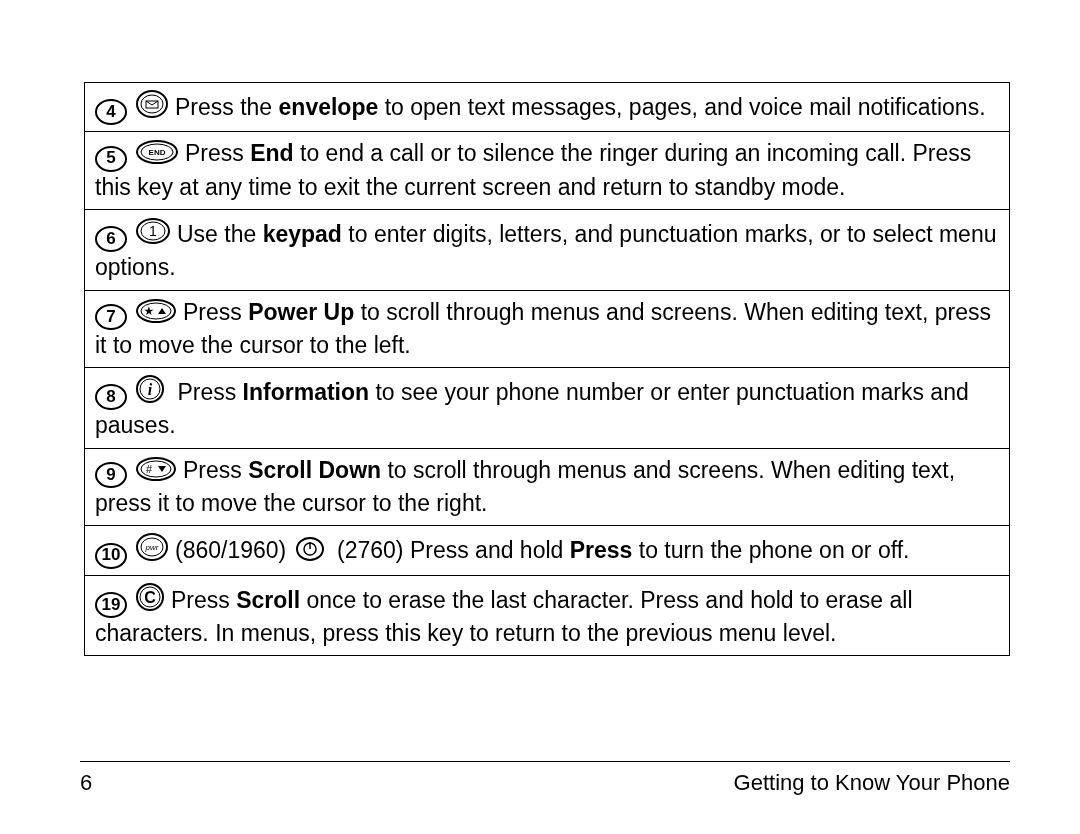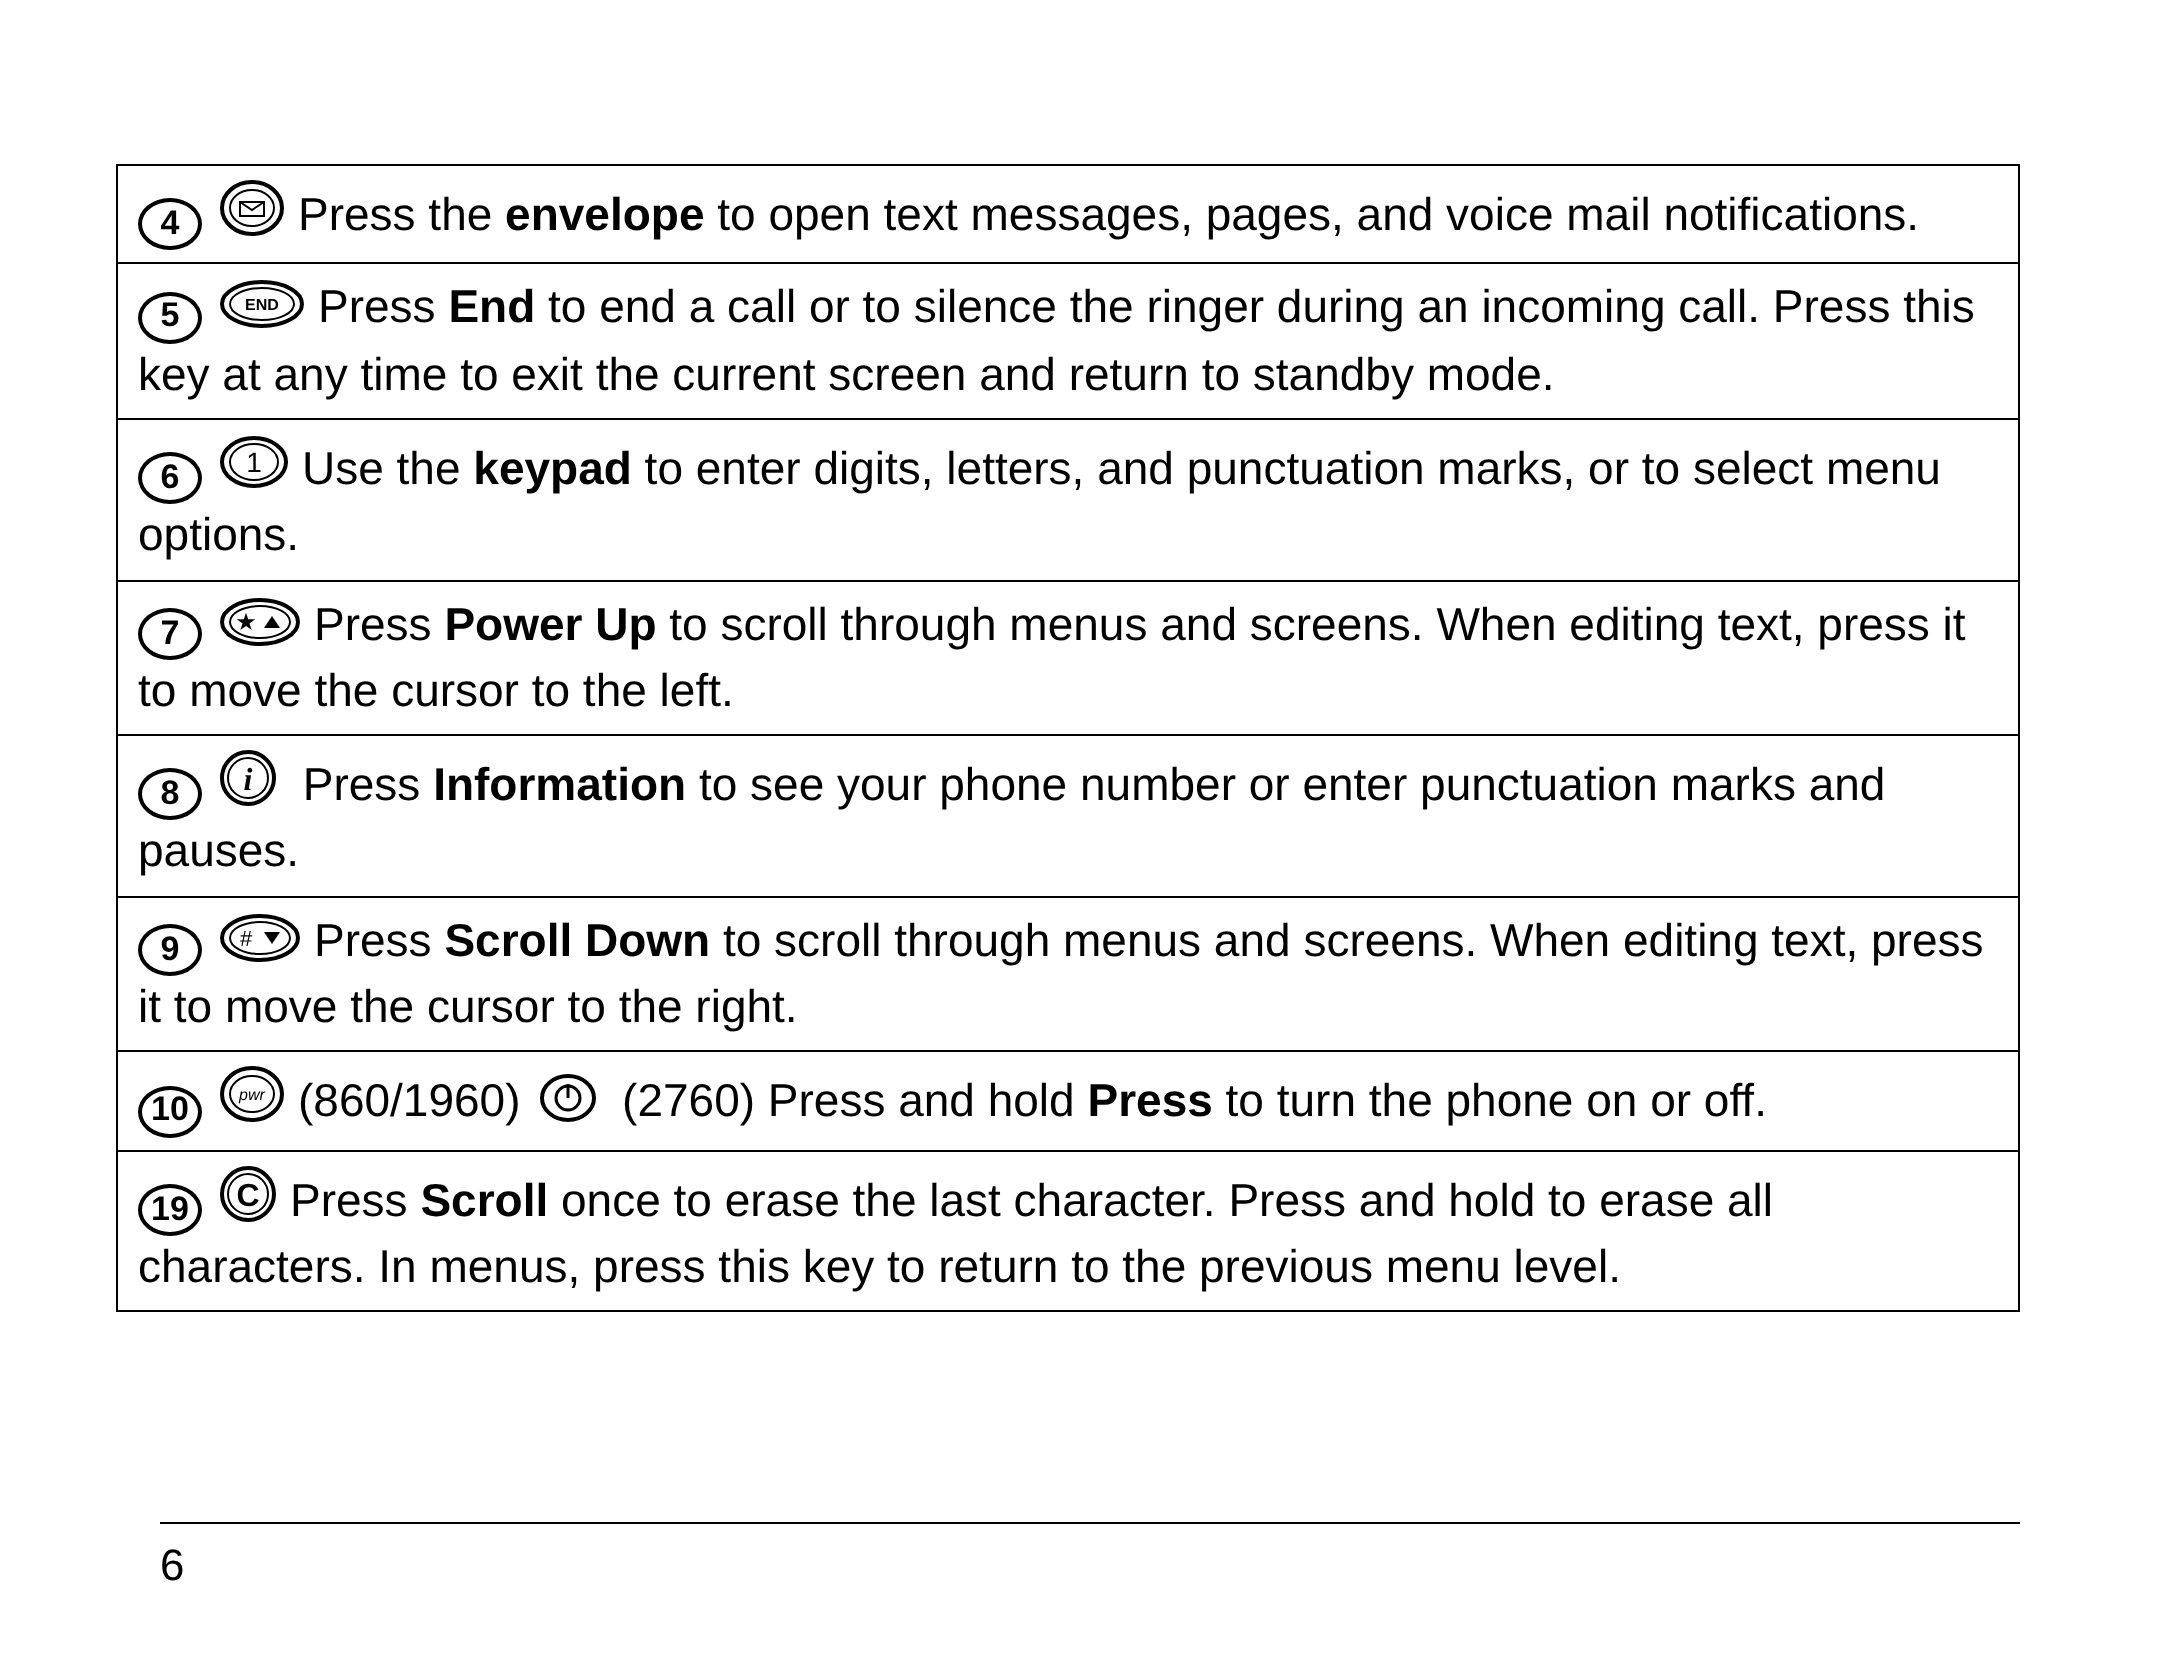--- a/index.html
+++ b/index.html
@@ -9,21 +9,21 @@
     font-family: Verdana, Geneva, sans-serif;
     font-size: 23px;
     color: #000;
     line-height: 1.35;
   }
   .page {
     width: 1080px;
     height: 834px;
     box-sizing: border-box;
     position: relative;
-    padding: 82px 70px 0 58px;
+    padding: 82px 70px 0 84px;
   }
   table.key-list {
     width: 100%;
     border-collapse: collapse;
     border: 1.5px solid #000;
   }
   table.key-list td.cell {
     border-top: 1.5px solid #000;
     padding: 6px 10px 6px 10px;
     vertical-align: top;
@@ -151,14 +151,15 @@
                 <circle cx="15" cy="15" r="10" fill="none" stroke="#000" stroke-width="1"></circle>
                 <text x="15" y="21" text-anchor="middle" font-family="Arial" font-size="16" font-weight="bold">C</text>
               </svg>
             </span><span>Press </span><b>Scroll</b><span> once to erase the last character. Press and hold to erase all characters. In menus, press this key to return to the previous menu level.</span></td>
         </tr>
       </tbody>
   </table>
 
   <div class="footer">
     <span>6</span>
+    <span>Getting to Know Your Phone</span>
   </div>
 </div>
 
 </body></html>

